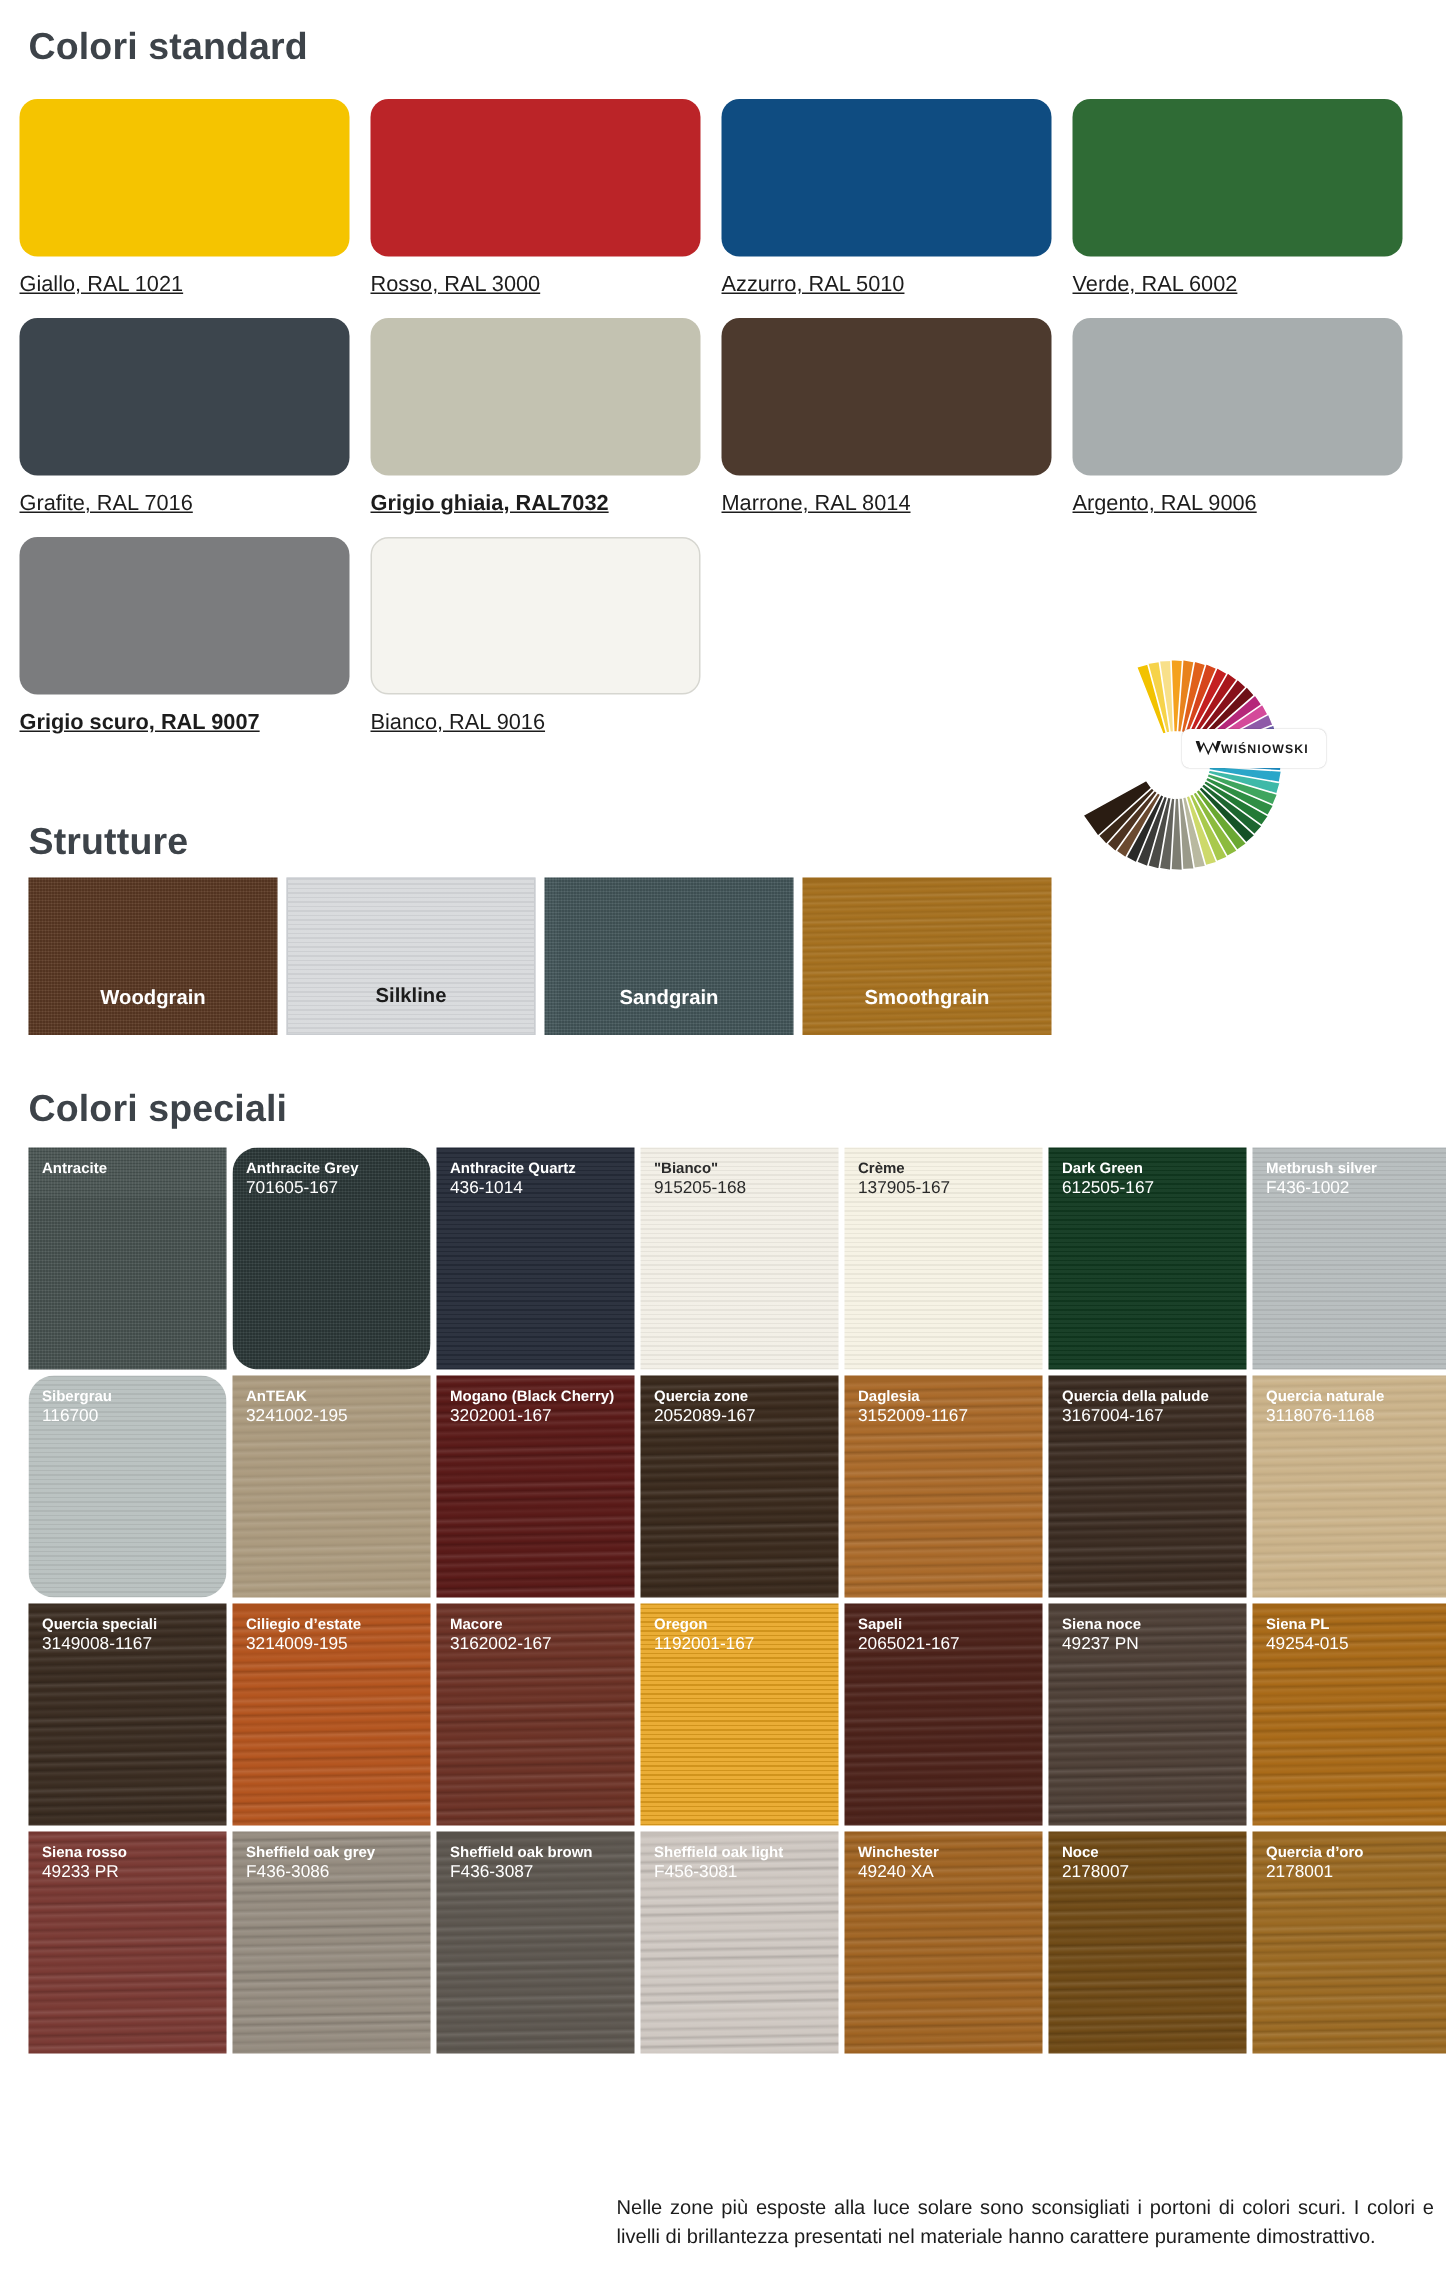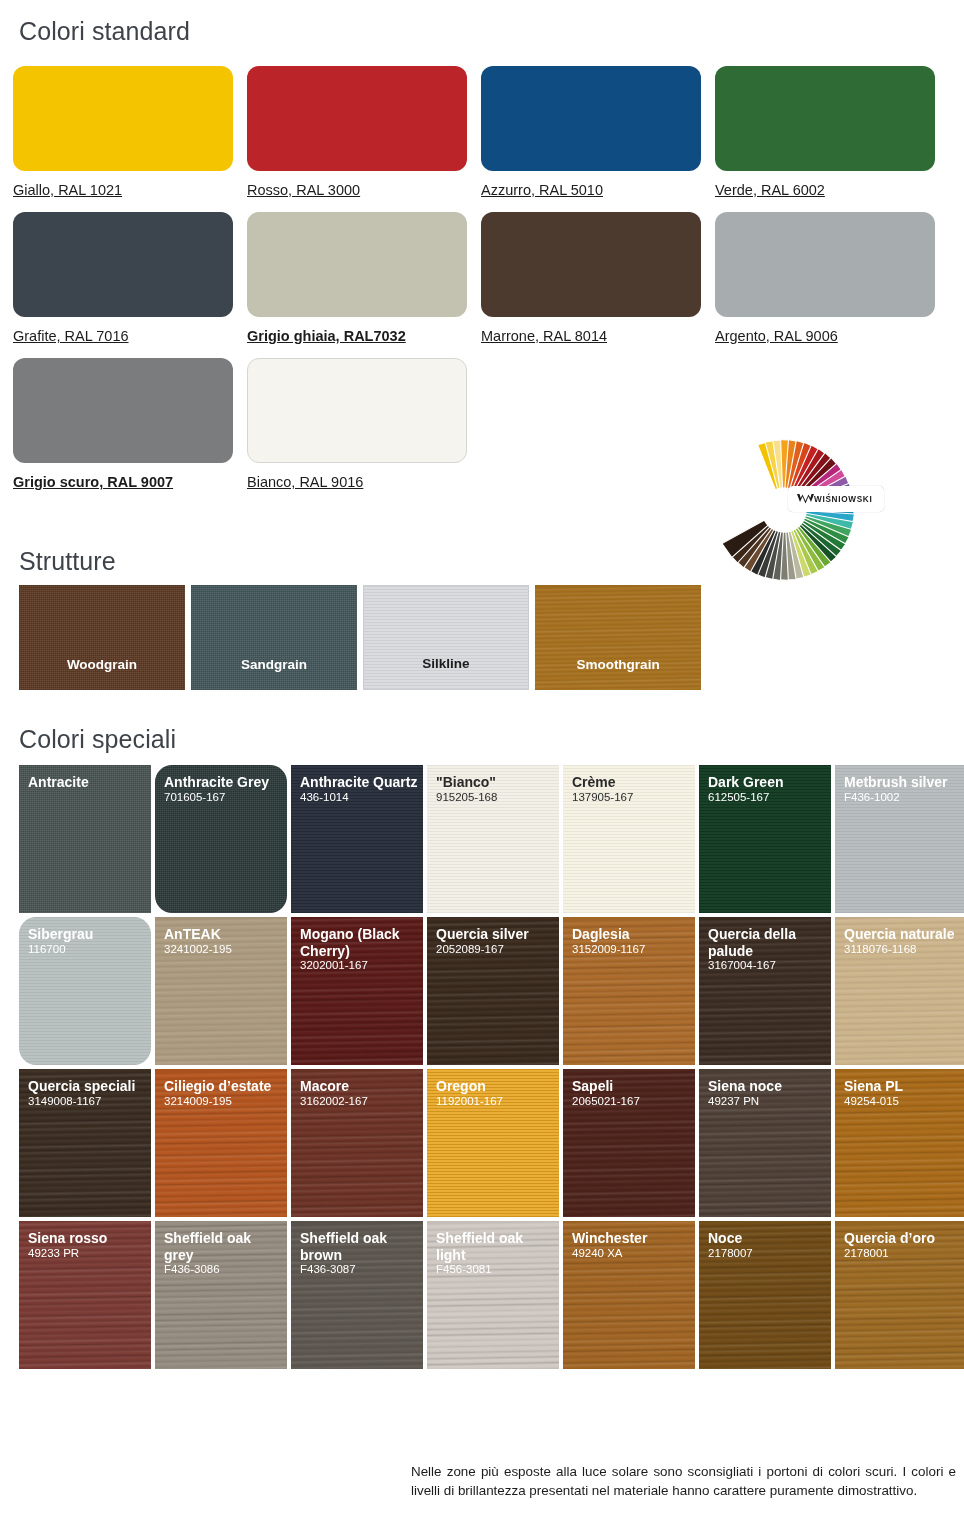--- a/index.html
+++ b/index.html
@@ -9,21 +9,21 @@
     background: #ffffff;
     font-family: "Liberation Sans", sans-serif;
     overflow: hidden;
   }
   .page { position: relative; width: 964px; height: 1528px; }
 
   
   .section-title {
     position: absolute;
     font-size: 25px;
-    font-weight: 400;
+    font-weight: 700;
     color: #3d4349;
     letter-spacing: 0.1px;
     text-align: right;
   }
   #title-standard { left: 19px; top: 17px; }
   #title-strutture { left: 19px; top: 547px; }
   #title-speciali { left: 19px; top: 725px; }
 
   
   .std-grid {
@@ -107,21 +107,21 @@
     position: relative;
     overflow: hidden;
   }
   .spec-text {
     position: absolute;
     left: 9px; top: 9px; right: 5px;
     line-height: 1.18;
   }
   .spec-name {
     display: block;
-    font-size: 14px;
+    font-size: 10px;
     font-weight: 700;
     color: #ffffff;
   }
   .spec-code {
     display: block;
     font-size: 11.5px;
     font-weight: 400;
     color: #ffffff;
   }
   .spec-cell.light .spec-name,
@@ -246,26 +246,26 @@
       <span class="fan-brand">WIŚNIOWSKI</span>
     </div>
   </div>
 
   <div class="section-title" id="title-strutture">Strutture</div>
 
   <div class="struct-row" id="struct-row">
       <div class="struct-cell" style="background: repeating-linear-gradient(rgba(0, 0, 0, 0.07) 0px, rgba(0, 0, 0, 0.07) 1px, rgba(255, 255, 255, 0.05) 1px, rgba(255, 255, 255, 0.05) 2px), repeating-linear-gradient(90deg, rgba(0, 0, 0, 0.05) 0px, rgba(0, 0, 0, 0.05) 1px, rgba(255, 255, 255, 0.04) 1px, rgba(255, 255, 255, 0.04) 2px), rgb(93, 58, 36);">
         <div class="struct-name">Woodgrain</div>
       </div>
+      <div class="struct-cell" style="background: repeating-linear-gradient(rgba(0, 0, 0, 0.05) 0px, rgba(0, 0, 0, 0.05) 1px, rgba(255, 255, 255, 0.043) 1px, rgba(255, 255, 255, 0.043) 3px), rgb(216, 218, 221); border: 1px solid rgb(201, 204, 208);">
+        <div class="struct-name dark">Silkline</div>
+      </div>
       <div class="struct-cell" style="background: repeating-linear-gradient(rgba(0, 0, 0, 0.07) 0px, rgba(0, 0, 0, 0.07) 1px, rgba(255, 255, 255, 0.05) 1px, rgba(255, 255, 255, 0.05) 2px), repeating-linear-gradient(90deg, rgba(0, 0, 0, 0.05) 0px, rgba(0, 0, 0, 0.05) 1px, rgba(255, 255, 255, 0.04) 1px, rgba(255, 255, 255, 0.04) 2px), rgb(69, 88, 92);">
         <div class="struct-name">Sandgrain</div>
       </div>
-      <div class="struct-cell" style="background: repeating-linear-gradient(rgba(0, 0, 0, 0.05) 0px, rgba(0, 0, 0, 0.05) 1px, rgba(255, 255, 255, 0.043) 1px, rgba(255, 255, 255, 0.043) 3px), rgb(216, 218, 221); border: 1px solid rgb(201, 204, 208);">
-        <div class="struct-name dark">Silkline</div>
-      </div>
       <div class="struct-cell" style="background: linear-gradient(179deg, rgba(0, 0, 0, 0.05) 3%, rgba(255, 255, 255, 0.06) 4.4%, rgba(0, 0, 0, 0) 5.9%, rgba(0, 0, 0, 0.05) 6.9%, rgba(255, 255, 255, 0.04) 8.3%, rgba(0, 0, 0, 0) 9.8%, rgba(0, 0, 0, 0.05) 10.8%, rgba(255, 255, 255, 0.1) 12.2%, rgba(0, 0, 0, 0) 13.7%, rgba(0, 0, 0, 0.05) 14.7%, rgba(255, 255, 255, 0.08) 16.1%, rgba(0, 0, 0, 0) 17.6%, rgba(0, 0, 0, 0.05) 18.6%, rgba(255, 255, 255, 0.06) 20%, rgba(0, 0, 0, 0) 21.5%, rgba(0, 0, 0, 0.05) 22.5%, rgba(255, 255, 255, 0.04) 23.9%, rgba(0, 0, 0, 0) 25.4%, rgba(0, 0, 0, 0.05) 26.4%, rgba(255, 255, 255, 0.1) 27.8%, rgba(0, 0, 0, 0) 29.3%, rgba(0, 0, 0, 0.05) 30.3%, rgba(255, 255, 255, 0.08) 31.7%, rgba(0, 0, 0, 0) 33.2%, rgba(0, 0, 0, 0.05) 34.2%, rgba(255, 255, 255, 0.06) 35.6%, rgba(0, 0, 0, 0) 37.1%, rgba(0, 0, 0, 0.05) 38.1%, rgba(255, 255, 255, 0.04) 39.5%, rgba(0, 0, 0, 0) 41%, rgba(0, 0, 0, 0.05) 42%, rgba(255, 255, 255, 0.1) 43.4%, rgba(0, 0, 0, 0) 44.9%, rgba(0, 0, 0, 0.05) 45.9%, rgba(255, 255, 255, 0.08) 47.3%, rgba(0, 0, 0, 0) 48.8%, rgba(0, 0, 0, 0.05) 49.8%, rgba(255, 255, 255, 0.06) 51.2%, rgba(0, 0, 0, 0) 52.7%, rgba(0, 0, 0, 0.05) 53.7%, rgba(255, 255, 255, 0.04) 55.1%, rgba(0, 0, 0, 0) 56.6%, rgba(0, 0, 0, 0.05) 57.6%, rgba(255, 255, 255, 0.1) 59%, rgba(0, 0, 0, 0) 60.5%, rgba(0, 0, 0, 0.05) 61.5%, rgba(255, 255, 255, 0.08) 62.9%, rgba(0, 0, 0, 0) 64.4%, rgba(0, 0, 0, 0.05) 65.4%, rgba(255, 255, 255, 0.06) 66.8%, rgba(0, 0, 0, 0) 68.3%, rgba(0, 0, 0, 0.05) 69.3%, rgba(255, 255, 255, 0.04) 70.7%, rgba(0, 0, 0, 0) 72.2%, rgba(0, 0, 0, 0.05) 73.2%, rgba(255, 255, 255, 0.1) 74.6%, rgba(0, 0, 0, 0) 76.1%, rgba(0, 0, 0, 0.05) 77.1%, rgba(255, 255, 255, 0.08) 78.5%, rgba(0, 0, 0, 0) 80%, rgba(0, 0, 0, 0.05) 81%, rgba(255, 255, 255, 0.06) 82.4%, rgba(0, 0, 0, 0) 83.9%, rgba(0, 0, 0, 0.05) 84.9%, rgba(255, 255, 255, 0.04) 86.3%, rgba(0, 0, 0, 0) 87.8%, rgba(0, 0, 0, 0.05) 88.8%, rgba(255, 255, 255, 0.1) 90.2%, rgba(0, 0, 0, 0) 91.7%, rgba(0, 0, 0, 0.05) 92.7%, rgba(255, 255, 255, 0.08) 94.1%, rgba(0, 0, 0, 0) 95.6%, rgba(0, 0, 0, 0.05) 96.6%, rgba(255, 255, 255, 0.06) 98%, rgba(0, 0, 0, 0) 99.5%, rgba(0, 0, 0, 0.05) 100.5%, rgba(255, 255, 255, 0.04) 101.9%, rgba(0, 0, 0, 0) 103.4%, rgba(0, 0, 0, 0) 100%), rgb(165, 112, 31);">
         <div class="struct-name">Smoothgrain</div>
       </div>
     </div>
 
   <div class="section-title" id="title-speciali">Colori speciali</div>
 
   <div class="spec-grid" id="spec-grid">
       <div class="spec-cell" style="background: repeating-linear-gradient(rgba(0, 0, 0, 0.07) 0px, rgba(0, 0, 0, 0.07) 1px, rgba(255, 255, 255, 0.05) 1px, rgba(255, 255, 255, 0.05) 2px), repeating-linear-gradient(90deg, rgba(0, 0, 0, 0.05) 0px, rgba(0, 0, 0, 0.05) 1px, rgba(255, 255, 255, 0.04) 1px, rgba(255, 255, 255, 0.04) 2px), rgb(74, 85, 83);">
         <div class="spec-text">
@@ -321,21 +321,21 @@
         </div>
       </div>
       <div class="spec-cell" style="background: linear-gradient(179deg, rgba(0, 0, 0, 0.05) 1%, rgba(255, 255, 255, 0.1) 2.4%, rgba(0, 0, 0, 0) 3.9%, rgba(0, 0, 0, 0.07) 4.9%, rgba(255, 255, 255, 0.08) 6.3%, rgba(0, 0, 0, 0) 7.8%, rgba(0, 0, 0, 0.094) 8.8%, rgba(255, 255, 255, 0.06) 10.2%, rgba(0, 0, 0, 0) 11.7%, rgba(0, 0, 0, 0.118) 12.7%, rgba(255, 255, 255, 0.04) 14.1%, rgba(0, 0, 0, 0) 15.6%, rgba(0, 0, 0, 0.137) 16.6%, rgba(255, 255, 255, 0.1) 18%, rgba(0, 0, 0, 0) 19.5%, rgba(0, 0, 0, 0.05) 20.5%, rgba(255, 255, 255, 0.08) 21.9%, rgba(0, 0, 0, 0) 23.4%, rgba(0, 0, 0, 0.07) 24.4%, rgba(255, 255, 255, 0.06) 25.8%, rgba(0, 0, 0, 0) 27.3%, rgba(0, 0, 0, 0.094) 28.3%, rgba(255, 255, 255, 0.04) 29.7%, rgba(0, 0, 0, 0) 31.2%, rgba(0, 0, 0, 0.118) 32.2%, rgba(255, 255, 255, 0.1) 33.6%, rgba(0, 0, 0, 0) 35.1%, rgba(0, 0, 0, 0.137) 36.1%, rgba(255, 255, 255, 0.08) 37.5%, rgba(0, 0, 0, 0) 39%, rgba(0, 0, 0, 0.05) 40%, rgba(255, 255, 255, 0.06) 41.4%, rgba(0, 0, 0, 0) 42.9%, rgba(0, 0, 0, 0.07) 43.9%, rgba(255, 255, 255, 0.04) 45.3%, rgba(0, 0, 0, 0) 46.8%, rgba(0, 0, 0, 0.094) 47.8%, rgba(255, 255, 255, 0.1) 49.2%, rgba(0, 0, 0, 0) 50.7%, rgba(0, 0, 0, 0.118) 51.7%, rgba(255, 255, 255, 0.08) 53.1%, rgba(0, 0, 0, 0) 54.6%, rgba(0, 0, 0, 0.137) 55.6%, rgba(255, 255, 255, 0.06) 57%, rgba(0, 0, 0, 0) 58.5%, rgba(0, 0, 0, 0.05) 59.5%, rgba(255, 255, 255, 0.04) 60.9%, rgba(0, 0, 0, 0) 62.4%, rgba(0, 0, 0, 0.07) 63.4%, rgba(255, 255, 255, 0.1) 64.8%, rgba(0, 0, 0, 0) 66.3%, rgba(0, 0, 0, 0.094) 67.3%, rgba(255, 255, 255, 0.08) 68.7%, rgba(0, 0, 0, 0) 70.2%, rgba(0, 0, 0, 0.118) 71.2%, rgba(255, 255, 255, 0.06) 72.6%, rgba(0, 0, 0, 0) 74.1%, rgba(0, 0, 0, 0.137) 75.1%, rgba(255, 255, 255, 0.04) 76.5%, rgba(0, 0, 0, 0) 78%, rgba(0, 0, 0, 0.05) 79%, rgba(255, 255, 255, 0.1) 80.4%, rgba(0, 0, 0, 0) 81.9%, rgba(0, 0, 0, 0.07) 82.9%, rgba(255, 255, 255, 0.08) 84.3%, rgba(0, 0, 0, 0) 85.8%, rgba(0, 0, 0, 0.094) 86.8%, rgba(255, 255, 255, 0.06) 88.2%, rgba(0, 0, 0, 0) 89.7%, rgba(0, 0, 0, 0.118) 90.7%, rgba(255, 255, 255, 0.04) 92.1%, rgba(0, 0, 0, 0) 93.6%, rgba(0, 0, 0, 0.137) 94.6%, rgba(255, 255, 255, 0.1) 96%, rgba(0, 0, 0, 0) 97.5%, rgba(0, 0, 0, 0.05) 98.5%, rgba(255, 255, 255, 0.08) 99.9%, rgba(0, 0, 0, 0) 101.4%, rgba(0, 0, 0, 0) 100%), rgb(90, 26, 24);">
         <div class="spec-text">
           <span class="spec-name">Mogano (Black Cherry)</span>
           <span class="spec-code">3202001-167</span>
         </div>
       </div>
       <div class="spec-cell" style="background: linear-gradient(179deg, rgba(0, 0, 0, 0.05) 0%, rgba(255, 255, 255, 0.04) 1.4%, rgba(0, 0, 0, 0) 2.9%, rgba(0, 0, 0, 0.094) 3.9%, rgba(255, 255, 255, 0.1) 5.3%, rgba(0, 0, 0, 0) 6.8%, rgba(0, 0, 0, 0.137) 7.8%, rgba(255, 255, 255, 0.08) 9.2%, rgba(0, 0, 0, 0) 10.7%, rgba(0, 0, 0, 0.07) 11.7%, rgba(255, 255, 255, 0.06) 13.1%, rgba(0, 0, 0, 0) 14.6%, rgba(0, 0, 0, 0.118) 15.6%, rgba(255, 255, 255, 0.04) 17%, rgba(0, 0, 0, 0) 18.5%, rgba(0, 0, 0, 0.05) 19.5%, rgba(255, 255, 255, 0.1) 20.9%, rgba(0, 0, 0, 0) 22.4%, rgba(0, 0, 0, 0.094) 23.4%, rgba(255, 255, 255, 0.08) 24.8%, rgba(0, 0, 0, 0) 26.3%, rgba(0, 0, 0, 0.137) 27.3%, rgba(255, 255, 255, 0.06) 28.7%, rgba(0, 0, 0, 0) 30.2%, rgba(0, 0, 0, 0.07) 31.2%, rgba(255, 255, 255, 0.04) 32.6%, rgba(0, 0, 0, 0) 34.1%, rgba(0, 0, 0, 0.118) 35.1%, rgba(255, 255, 255, 0.1) 36.5%, rgba(0, 0, 0, 0) 38%, rgba(0, 0, 0, 0.05) 39%, rgba(255, 255, 255, 0.08) 40.4%, rgba(0, 0, 0, 0) 41.9%, rgba(0, 0, 0, 0.094) 42.9%, rgba(255, 255, 255, 0.06) 44.3%, rgba(0, 0, 0, 0) 45.8%, rgba(0, 0, 0, 0.137) 46.8%, rgba(255, 255, 255, 0.04) 48.2%, rgba(0, 0, 0, 0) 49.7%, rgba(0, 0, 0, 0.07) 50.7%, rgba(255, 255, 255, 0.1) 52.1%, rgba(0, 0, 0, 0) 53.6%, rgba(0, 0, 0, 0.118) 54.6%, rgba(255, 255, 255, 0.08) 56%, rgba(0, 0, 0, 0) 57.5%, rgba(0, 0, 0, 0.05) 58.5%, rgba(255, 255, 255, 0.06) 59.9%, rgba(0, 0, 0, 0) 61.4%, rgba(0, 0, 0, 0.094) 62.4%, rgba(255, 255, 255, 0.04) 63.8%, rgba(0, 0, 0, 0) 65.3%, rgba(0, 0, 0, 0.137) 66.3%, rgba(255, 255, 255, 0.1) 67.7%, rgba(0, 0, 0, 0) 69.2%, rgba(0, 0, 0, 0.07) 70.2%, rgba(255, 255, 255, 0.08) 71.6%, rgba(0, 0, 0, 0) 73.1%, rgba(0, 0, 0, 0.118) 74.1%, rgba(255, 255, 255, 0.06) 75.5%, rgba(0, 0, 0, 0) 77%, rgba(0, 0, 0, 0.05) 78%, rgba(255, 255, 255, 0.04) 79.4%, rgba(0, 0, 0, 0) 80.9%, rgba(0, 0, 0, 0.094) 81.9%, rgba(255, 255, 255, 0.1) 83.3%, rgba(0, 0, 0, 0) 84.8%, rgba(0, 0, 0, 0.137) 85.8%, rgba(255, 255, 255, 0.08) 87.2%, rgba(0, 0, 0, 0) 88.7%, rgba(0, 0, 0, 0.07) 89.7%, rgba(255, 255, 255, 0.06) 91.1%, rgba(0, 0, 0, 0) 92.6%, rgba(0, 0, 0, 0.118) 93.6%, rgba(255, 255, 255, 0.04) 95%, rgba(0, 0, 0, 0) 96.5%, rgba(0, 0, 0, 0.05) 97.5%, rgba(255, 255, 255, 0.1) 98.9%, rgba(0, 0, 0, 0) 100.4%, rgba(0, 0, 0, 0) 100%), rgb(58, 42, 29);">
         <div class="spec-text">
-          <span class="spec-name">Quercia silver</span>
+          <span class="spec-name">Quercia zone</span>
           <span class="spec-code">2052089-167</span>
         </div>
       </div>
       <div class="spec-cell" style="background: linear-gradient(179deg, rgba(0, 0, 0, 0.05) 3%, rgba(255, 255, 255, 0.06) 4.4%, rgba(0, 0, 0, 0) 5.9%, rgba(0, 0, 0, 0.118) 6.9%, rgba(255, 255, 255, 0.04) 8.3%, rgba(0, 0, 0, 0) 9.8%, rgba(0, 0, 0, 0.07) 10.8%, rgba(255, 255, 255, 0.1) 12.2%, rgba(0, 0, 0, 0) 13.7%, rgba(0, 0, 0, 0.137) 14.7%, rgba(255, 255, 255, 0.08) 16.1%, rgba(0, 0, 0, 0) 17.6%, rgba(0, 0, 0, 0.094) 18.6%, rgba(255, 255, 255, 0.06) 20%, rgba(0, 0, 0, 0) 21.5%, rgba(0, 0, 0, 0.05) 22.5%, rgba(255, 255, 255, 0.04) 23.9%, rgba(0, 0, 0, 0) 25.4%, rgba(0, 0, 0, 0.118) 26.4%, rgba(255, 255, 255, 0.1) 27.8%, rgba(0, 0, 0, 0) 29.3%, rgba(0, 0, 0, 0.07) 30.3%, rgba(255, 255, 255, 0.08) 31.7%, rgba(0, 0, 0, 0) 33.2%, rgba(0, 0, 0, 0.137) 34.2%, rgba(255, 255, 255, 0.06) 35.6%, rgba(0, 0, 0, 0) 37.1%, rgba(0, 0, 0, 0.094) 38.1%, rgba(255, 255, 255, 0.04) 39.5%, rgba(0, 0, 0, 0) 41%, rgba(0, 0, 0, 0.05) 42%, rgba(255, 255, 255, 0.1) 43.4%, rgba(0, 0, 0, 0) 44.9%, rgba(0, 0, 0, 0.118) 45.9%, rgba(255, 255, 255, 0.08) 47.3%, rgba(0, 0, 0, 0) 48.8%, rgba(0, 0, 0, 0.07) 49.8%, rgba(255, 255, 255, 0.06) 51.2%, rgba(0, 0, 0, 0) 52.7%, rgba(0, 0, 0, 0.137) 53.7%, rgba(255, 255, 255, 0.04) 55.1%, rgba(0, 0, 0, 0) 56.6%, rgba(0, 0, 0, 0.094) 57.6%, rgba(255, 255, 255, 0.1) 59%, rgba(0, 0, 0, 0) 60.5%, rgba(0, 0, 0, 0.05) 61.5%, rgba(255, 255, 255, 0.08) 62.9%, rgba(0, 0, 0, 0) 64.4%, rgba(0, 0, 0, 0.118) 65.4%, rgba(255, 255, 255, 0.06) 66.8%, rgba(0, 0, 0, 0) 68.3%, rgba(0, 0, 0, 0.07) 69.3%, rgba(255, 255, 255, 0.04) 70.7%, rgba(0, 0, 0, 0) 72.2%, rgba(0, 0, 0, 0.137) 73.2%, rgba(255, 255, 255, 0.1) 74.6%, rgba(0, 0, 0, 0) 76.1%, rgba(0, 0, 0, 0.094) 77.1%, rgba(255, 255, 255, 0.08) 78.5%, rgba(0, 0, 0, 0) 80%, rgba(0, 0, 0, 0.05) 81%, rgba(255, 255, 255, 0.06) 82.4%, rgba(0, 0, 0, 0) 83.9%, rgba(0, 0, 0, 0.118) 84.9%, rgba(255, 255, 255, 0.04) 86.3%, rgba(0, 0, 0, 0) 87.8%, rgba(0, 0, 0, 0.07) 88.8%, rgba(255, 255, 255, 0.1) 90.2%, rgba(0, 0, 0, 0) 91.7%, rgba(0, 0, 0, 0.137) 92.7%, rgba(255, 255, 255, 0.08) 94.1%, rgba(0, 0, 0, 0) 95.6%, rgba(0, 0, 0, 0.094) 96.6%, rgba(255, 255, 255, 0.06) 98%, rgba(0, 0, 0, 0) 99.5%, rgba(0, 0, 0, 0.05) 100.5%, rgba(255, 255, 255, 0.04) 101.9%, rgba(0, 0, 0, 0) 103.4%, rgba(0, 0, 0, 0) 100%), rgb(170, 106, 42);">
         <div class="spec-text">
           <span class="spec-name">Daglesia</span>
           <span class="spec-code">3152009-1167</span>
         </div>
       </div>
       <div class="spec-cell" style="background: linear-gradient(179deg, rgba(0, 0, 0, 0.05) 2%, rgba(255, 255, 255, 0.08) 3.4%, rgba(0, 0, 0, 0) 4.9%, rgba(0, 0, 0, 0.137) 5.9%, rgba(255, 255, 255, 0.06) 7.3%, rgba(0, 0, 0, 0) 8.8%, rgba(0, 0, 0, 0.118) 9.8%, rgba(255, 255, 255, 0.04) 11.2%, rgba(0, 0, 0, 0) 12.7%, rgba(0, 0, 0, 0.094) 13.7%, rgba(255, 255, 255, 0.1) 15.1%, rgba(0, 0, 0, 0) 16.6%, rgba(0, 0, 0, 0.07) 17.6%, rgba(255, 255, 255, 0.08) 19%, rgba(0, 0, 0, 0) 20.5%, rgba(0, 0, 0, 0.05) 21.5%, rgba(255, 255, 255, 0.06) 22.9%, rgba(0, 0, 0, 0) 24.4%, rgba(0, 0, 0, 0.137) 25.4%, rgba(255, 255, 255, 0.04) 26.8%, rgba(0, 0, 0, 0) 28.3%, rgba(0, 0, 0, 0.118) 29.3%, rgba(255, 255, 255, 0.1) 30.7%, rgba(0, 0, 0, 0) 32.2%, rgba(0, 0, 0, 0.094) 33.2%, rgba(255, 255, 255, 0.08) 34.6%, rgba(0, 0, 0, 0) 36.1%, rgba(0, 0, 0, 0.07) 37.1%, rgba(255, 255, 255, 0.06) 38.5%, rgba(0, 0, 0, 0) 40%, rgba(0, 0, 0, 0.05) 41%, rgba(255, 255, 255, 0.04) 42.4%, rgba(0, 0, 0, 0) 43.9%, rgba(0, 0, 0, 0.137) 44.9%, rgba(255, 255, 255, 0.1) 46.3%, rgba(0, 0, 0, 0) 47.8%, rgba(0, 0, 0, 0.118) 48.8%, rgba(255, 255, 255, 0.08) 50.2%, rgba(0, 0, 0, 0) 51.7%, rgba(0, 0, 0, 0.094) 52.7%, rgba(255, 255, 255, 0.06) 54.1%, rgba(0, 0, 0, 0) 55.6%, rgba(0, 0, 0, 0.07) 56.6%, rgba(255, 255, 255, 0.04) 58%, rgba(0, 0, 0, 0) 59.5%, rgba(0, 0, 0, 0.05) 60.5%, rgba(255, 255, 255, 0.1) 61.9%, rgba(0, 0, 0, 0) 63.4%, rgba(0, 0, 0, 0.137) 64.4%, rgba(255, 255, 255, 0.08) 65.8%, rgba(0, 0, 0, 0) 67.3%, rgba(0, 0, 0, 0.118) 68.3%, rgba(255, 255, 255, 0.06) 69.7%, rgba(0, 0, 0, 0) 71.2%, rgba(0, 0, 0, 0.094) 72.2%, rgba(255, 255, 255, 0.04) 73.6%, rgba(0, 0, 0, 0) 75.1%, rgba(0, 0, 0, 0.07) 76.1%, rgba(255, 255, 255, 0.1) 77.5%, rgba(0, 0, 0, 0) 79%, rgba(0, 0, 0, 0.05) 80%, rgba(255, 255, 255, 0.08) 81.4%, rgba(0, 0, 0, 0) 82.9%, rgba(0, 0, 0, 0.137) 83.9%, rgba(255, 255, 255, 0.06) 85.3%, rgba(0, 0, 0, 0) 86.8%, rgba(0, 0, 0, 0.118) 87.8%, rgba(255, 255, 255, 0.04) 89.2%, rgba(0, 0, 0, 0) 90.7%, rgba(0, 0, 0, 0.094) 91.7%, rgba(255, 255, 255, 0.1) 93.1%, rgba(0, 0, 0, 0) 94.6%, rgba(0, 0, 0, 0.07) 95.6%, rgba(255, 255, 255, 0.08) 97%, rgba(0, 0, 0, 0) 98.5%, rgba(0, 0, 0, 0.05) 99.5%, rgba(255, 255, 255, 0.06) 100.9%, rgba(0, 0, 0, 0) 102.4%, rgba(0, 0, 0, 0) 100%), rgb(59, 44, 34);">

